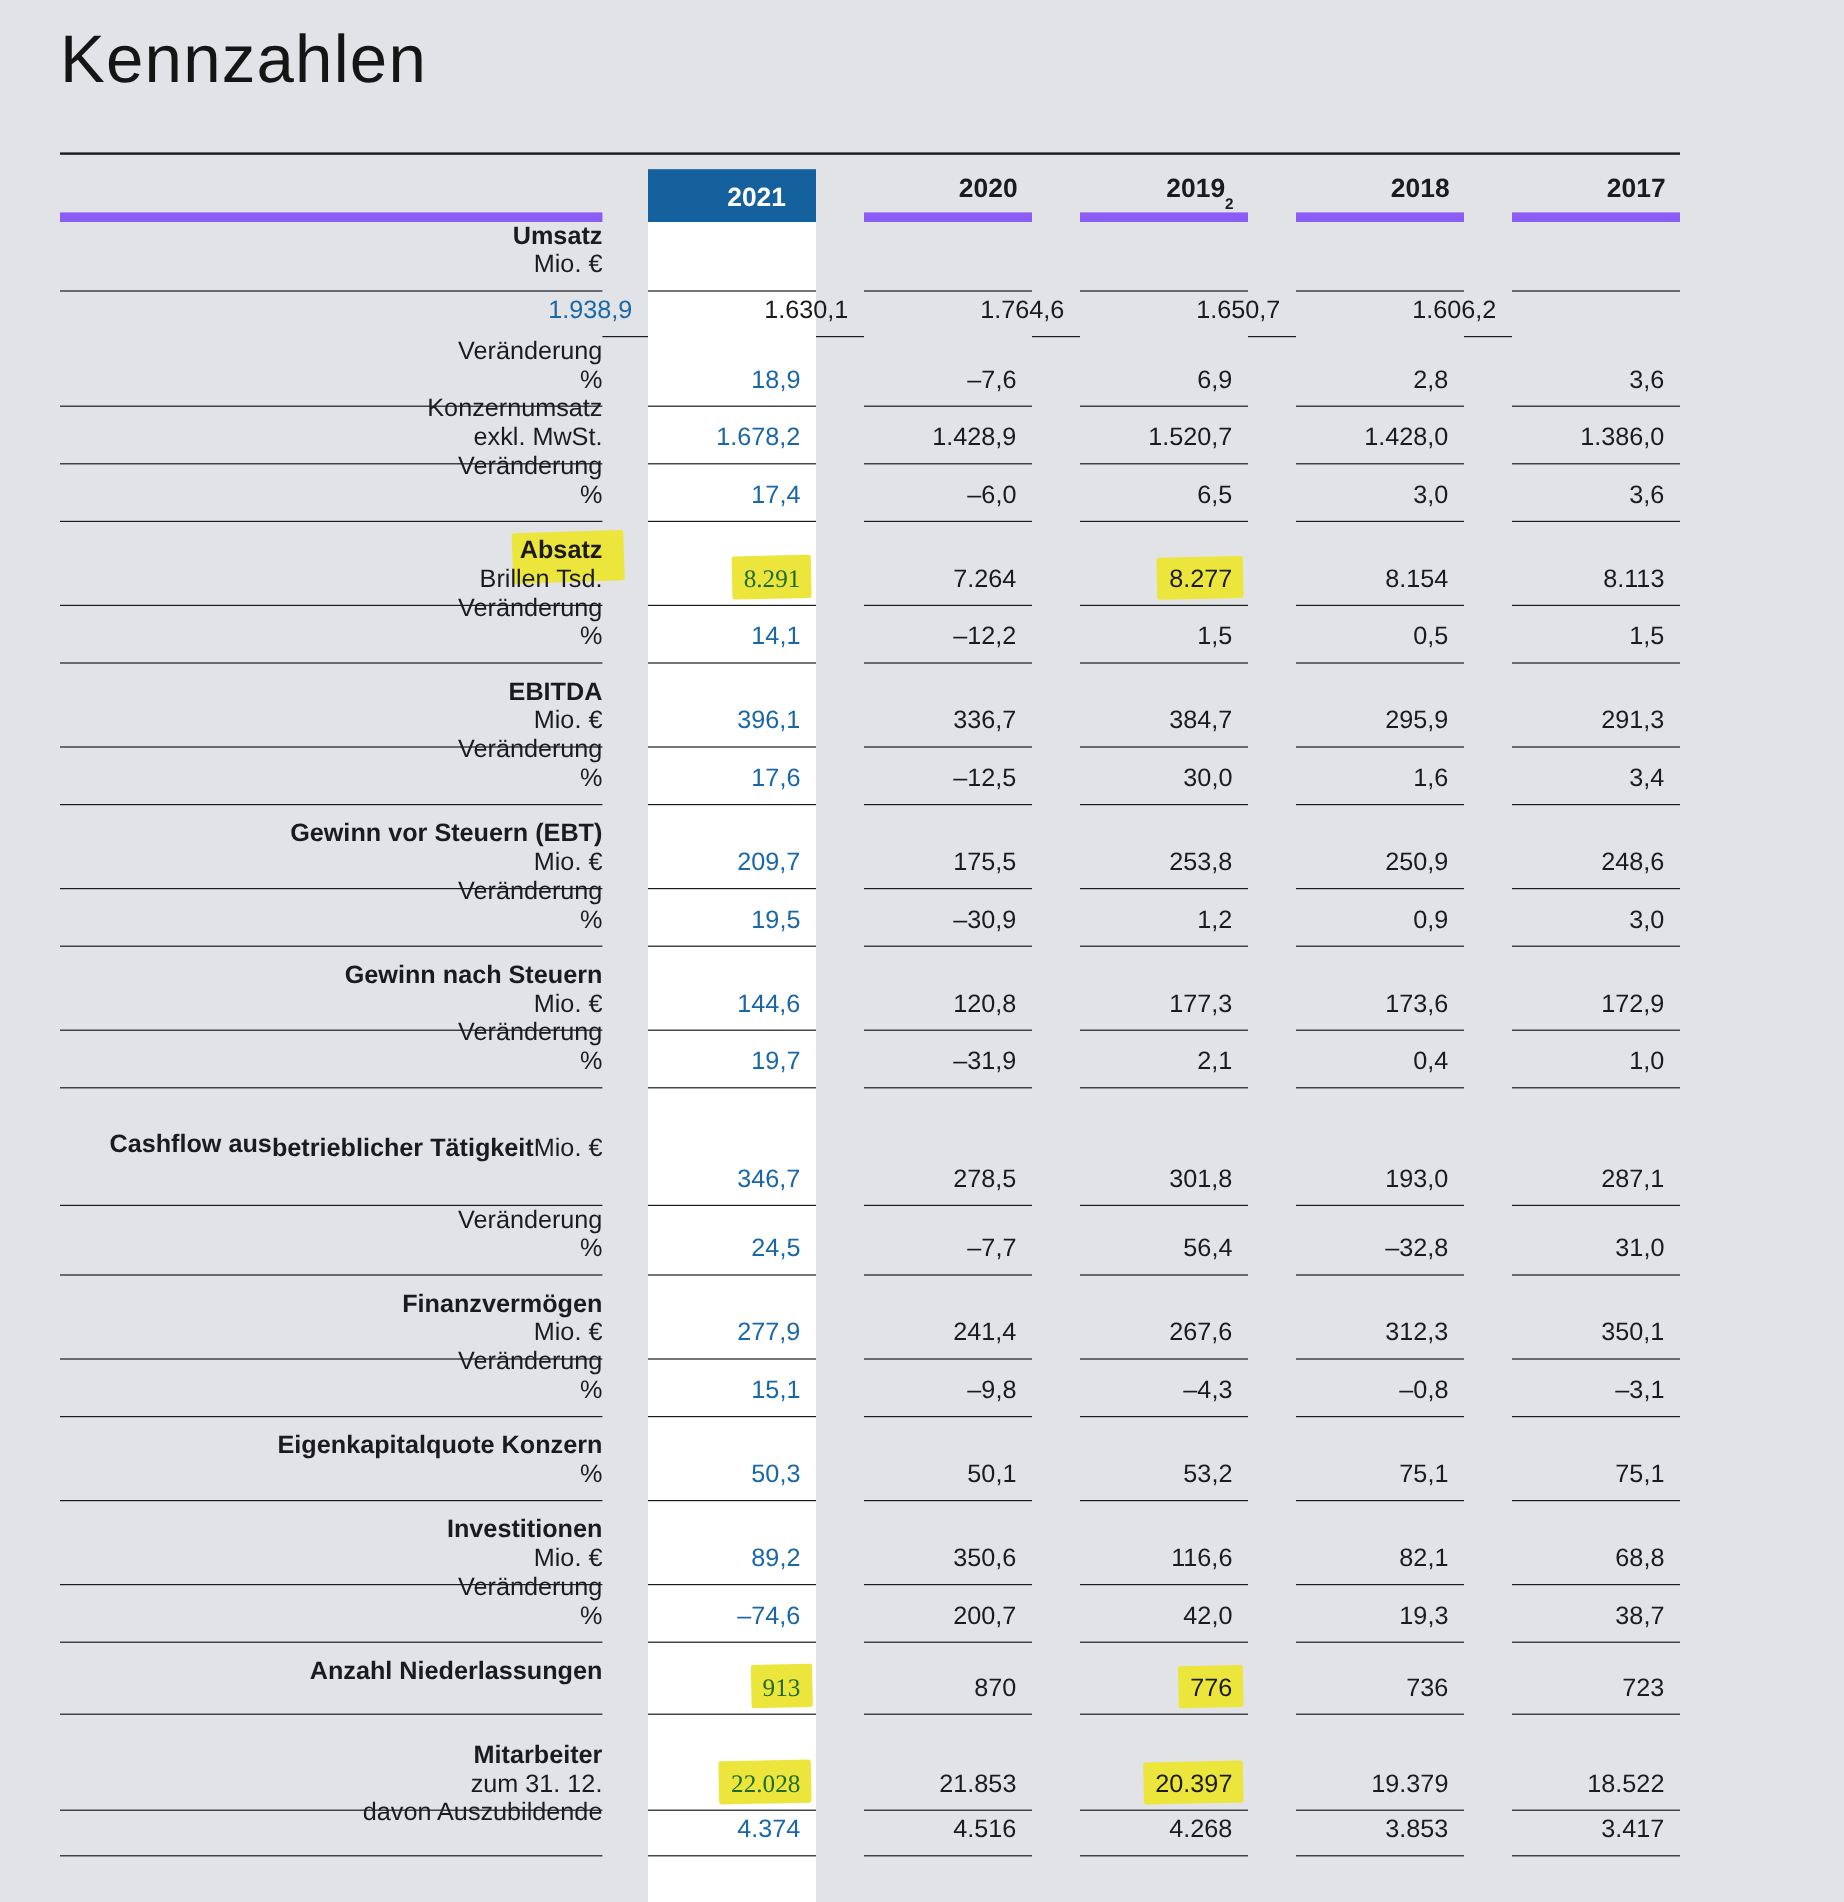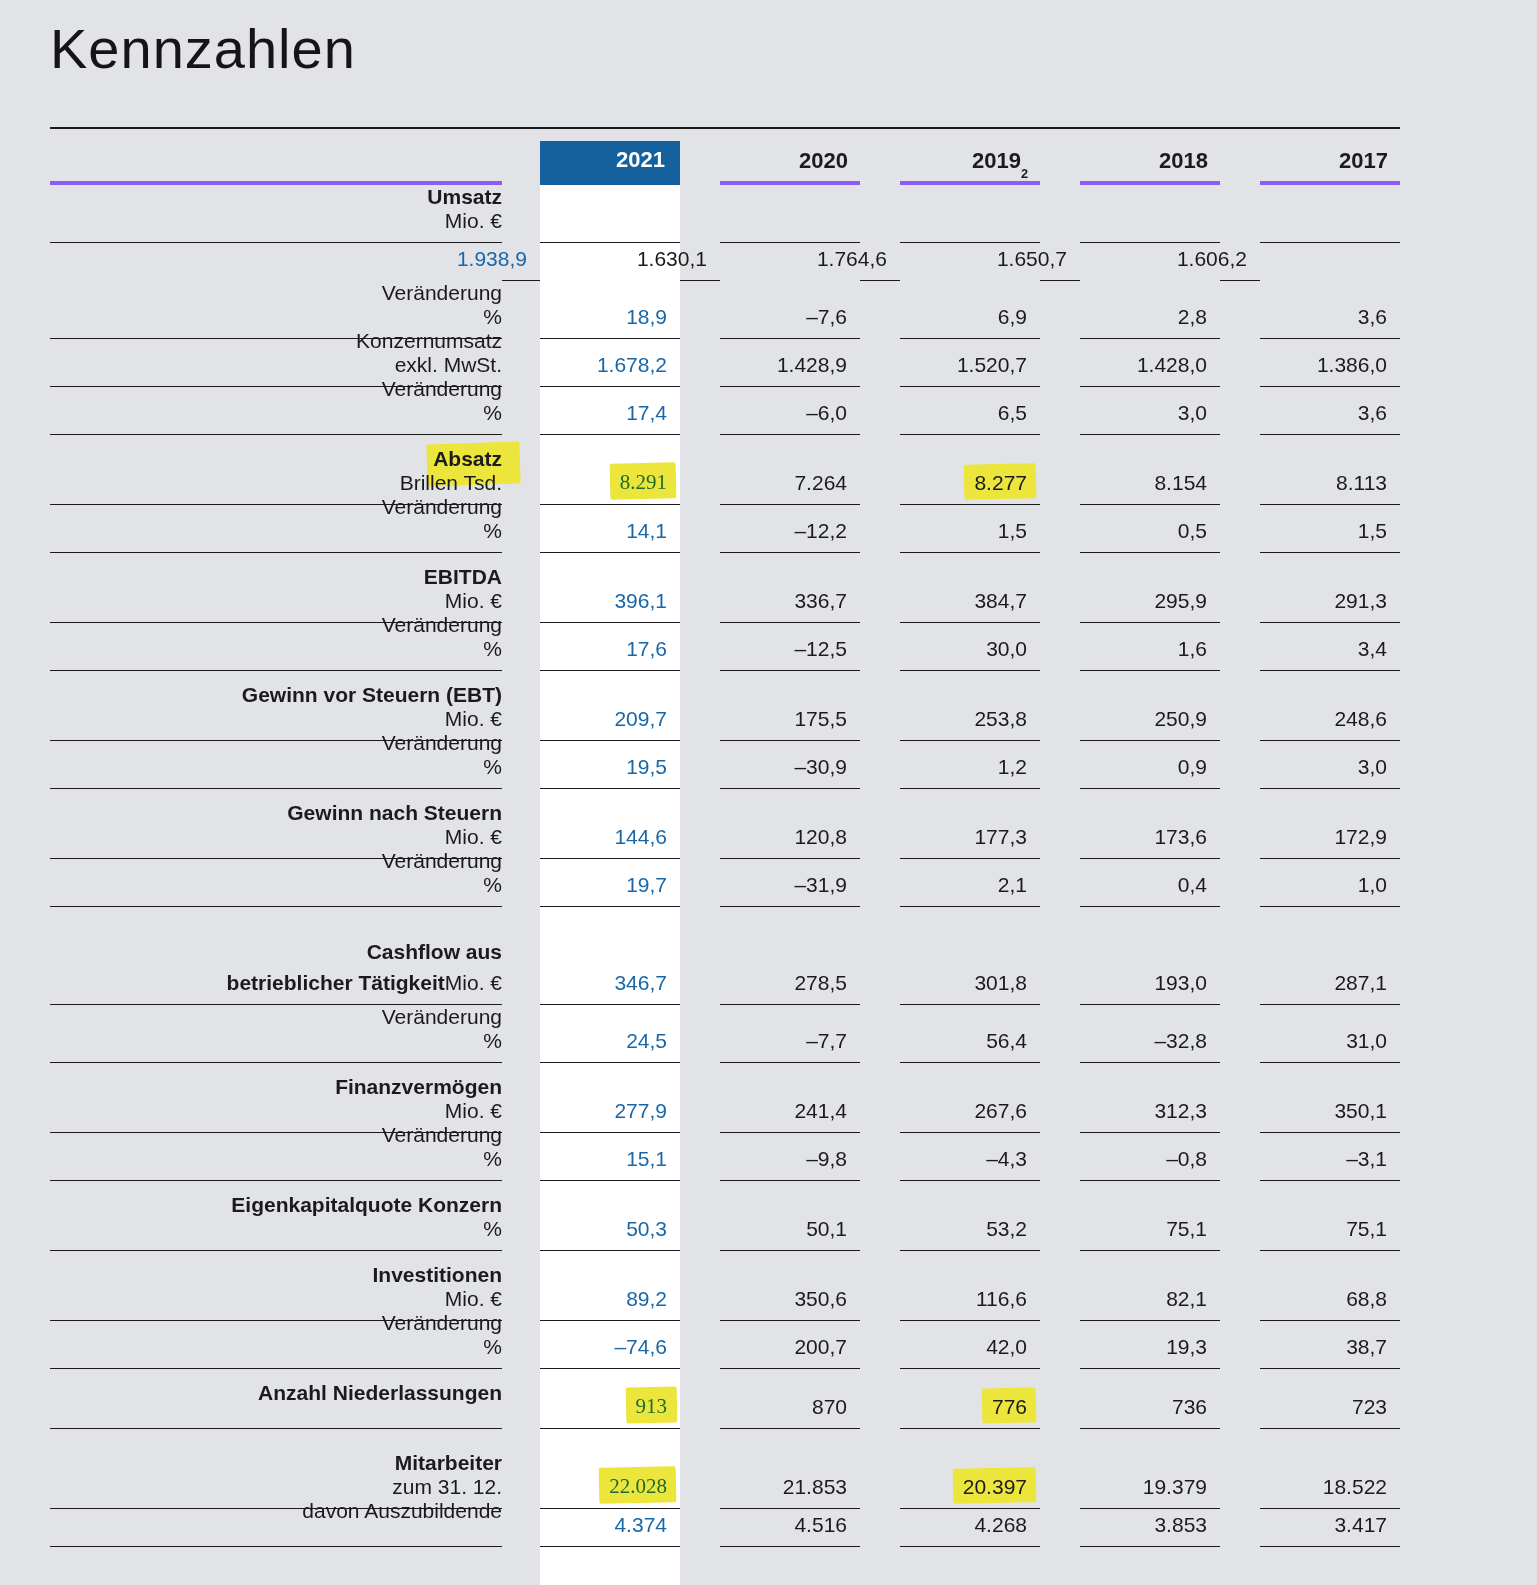--- a/index.html
+++ b/index.html
@@ -25,39 +25,39 @@
   }
   .grid-row {
     display:grid;
     grid-template-columns:452px 38px 140px 40px 140px 40px 140px 40px 140px 40px 140px;
   }
   .header { position:relative; z-index:1; height:56px; align-items:end; }
   .h-cell {
     display:flex; align-items:flex-end; justify-content:flex-end;
     font-weight:700; font-size:22px; height:100%;
   }
-  .h-label-cell, .h-year { border-bottom:4px solid #8b5cf6; }
+  .h-label-cell, .h-year { border-bottom:8px solid #8b5cf6; }
   .h-year { padding:0 12px 7px 0; }
   .h-2021 {
     height:44px; background:var(--header-blue,#15619E); color:#FFFFFF;
-    align-items:center; padding-right:15px; border-bottom:none;
+    align-items:flex-end; padding-right:25px; border-bottom:none;
   }
   sup { font-size:58%; vertical-align:super; line-height:0; }
   #rows { position:relative; z-index:1; }
   .row { height:48px; position:relative; }
   .row.tall { height:86px; }
   .gap-row { height:22px; }
   .cell {
     border-bottom:1.5px solid #1B1B1D;
     display:flex; align-items:flex-end;
     font-size:21px;
   }
   .label-cell { justify-content:space-between; padding-bottom:9px;flex-direction:column; }
   .label-cell.bold .lbl { font-weight:700; }
-  .label-cell.tall-cell { flex-direction:column; align-items:flex-end; justify-content:flex-end; }
+  .label-cell.tall-cell { flex-direction:row; align-items:center; justify-content:flex-end; }
   .label-bottom { display:flex; justify-content:space-between; }
   .line1 { margin-bottom:7px; }
   .unit { font-weight:400; }
   .val-cell { justify-content:flex-end; padding:0 13px 9px 0; }
   .blue { color:var(--value-blue,#1A67A8); }
   .hl { position:relative; display:inline-block; }
   .hl::before {
     content:""; position:absolute; z-index:-1;
     left:-10px; right:-9px; top:-7px; bottom:-4px;
     background:var(--highlight-yellow,#EBE53C);

